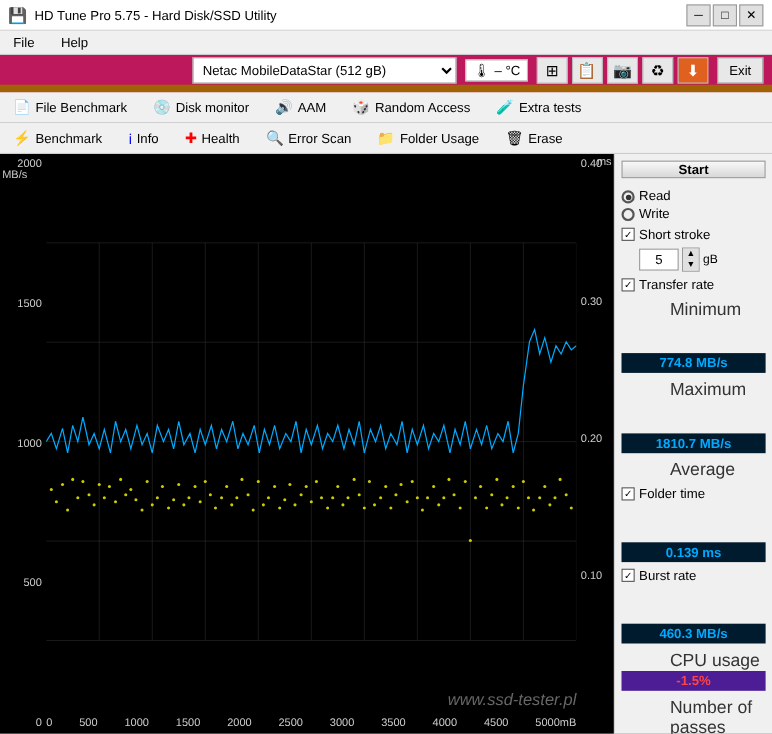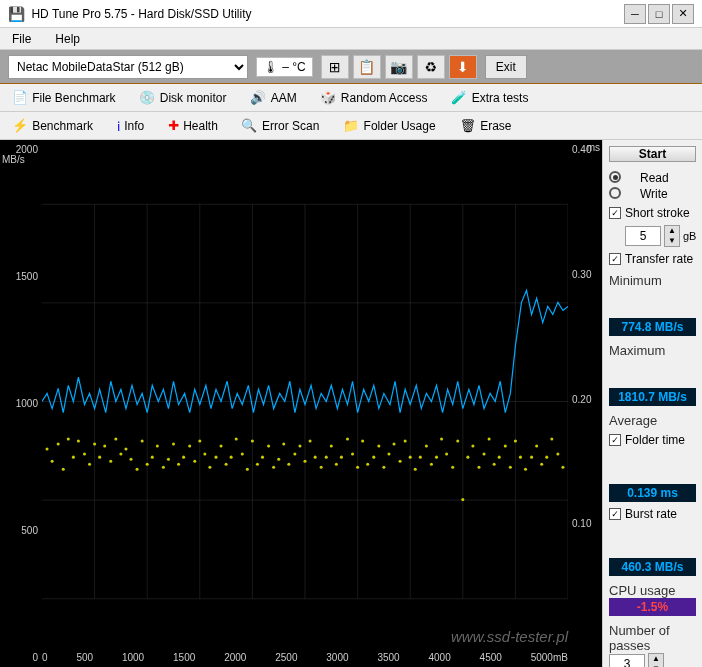--- a/index.html
+++ b/index.html
@@ -31,27 +31,28 @@
       border-bottom: 1px solid #ccc;
       padding: 2px 8px;
       display: flex;
       gap: 16px;
       height: 22px;
       align-items: center;
     }
     .menu-item { cursor: pointer; padding: 2px 4px; font-size: 12px; }
     
     .toolbar {
-      background: #a3a3a3;
-      border-bottom: 1px solid #a16207;
+      background: #be185d;
+      border-bottom: 7px solid #a16207;
       padding: 4px 8px;
       display: flex;
       align-items: center;
       gap: 8px;
       height: 34px;
+      justify-content: flex-end;
     }
     .drive-select {
       width: 240px; height: 24px;
       border: 1px solid #999;
       background: white;
       padding: 0 4px;
       font-size: 12px;
     }
     .toolbar-icons { display: flex; gap: 4px; align-items: center; }
     .toolbar-icon-btn {
@@ -160,39 +161,39 @@
     
     .watermark {
       position: absolute;
       bottom: 22px; right: 34px;
       color: #666;
       font-size: 15px;
       font-style: italic;
     }
     
     .right-panel {
-      width: 100px;
+      width: 144px;
       background: #f0f0f0;
       border-left: 1px solid #ccc;
       padding: 6px;
       display: flex;
       flex-direction: column;
       gap: 5px;
     }
     .start-btn {
       width: 100%; height: 26px;
       background: linear-gradient(to bottom, #f8f8f8, #d8d8d8);
       border: 1px solid #999;
       cursor: pointer;
       font-size: 12px;
       font-weight: bold;
       margin-bottom: 4px;
     }
     .radio-group { display: flex; flex-direction: column; gap: 2px; }
-    .radio-item { display: flex; align-items: flex-start; gap: 19px; font-size: 12px; cursor: pointer; }
+    .radio-item { display: flex; align-items: flex-end; gap: 4px; font-size: 12px; cursor: pointer; }
     .radio-circle { 
       width: 12px; height: 12px; 
       border-radius: 50%; 
       border: 2px solid #555; 
       display: flex; align-items: center; justify-content: center;
     }
     .radio-dot { width: 5px; height: 5px; border-radius: 50%; background: #333; }
     
     .checkbox-item { display: flex; align-items: center; gap: 4px; font-size: 12px; cursor: pointer; }
     .checkbox-box { 
@@ -219,21 +220,21 @@
       background: #e0e0e0; 
       border: none; 
       cursor: pointer;
       font-size: 8px;
       display: flex; align-items: center; justify-content: center;
       line-height: 1;
     }
     .stroke-unit { font-size: 11px; }
     
     .stat-block { margin-top: 2px; }
-    .stat-label { font-size: 13px; color: #333; }
+    .stat-label { font-size: 16px; color: #333; margin-left: 44px; }
     .stat-value {
       background: #1a1a2e;
       color: #00cfff;
       font-size: 12px;
       font-weight: bold;
       text-align: center;
       padding: 2px 4px;
       width: 100%;
     }
     .stat-value.blue { background: #001a2e; color: #00aaff; margin-top: 30px; }

